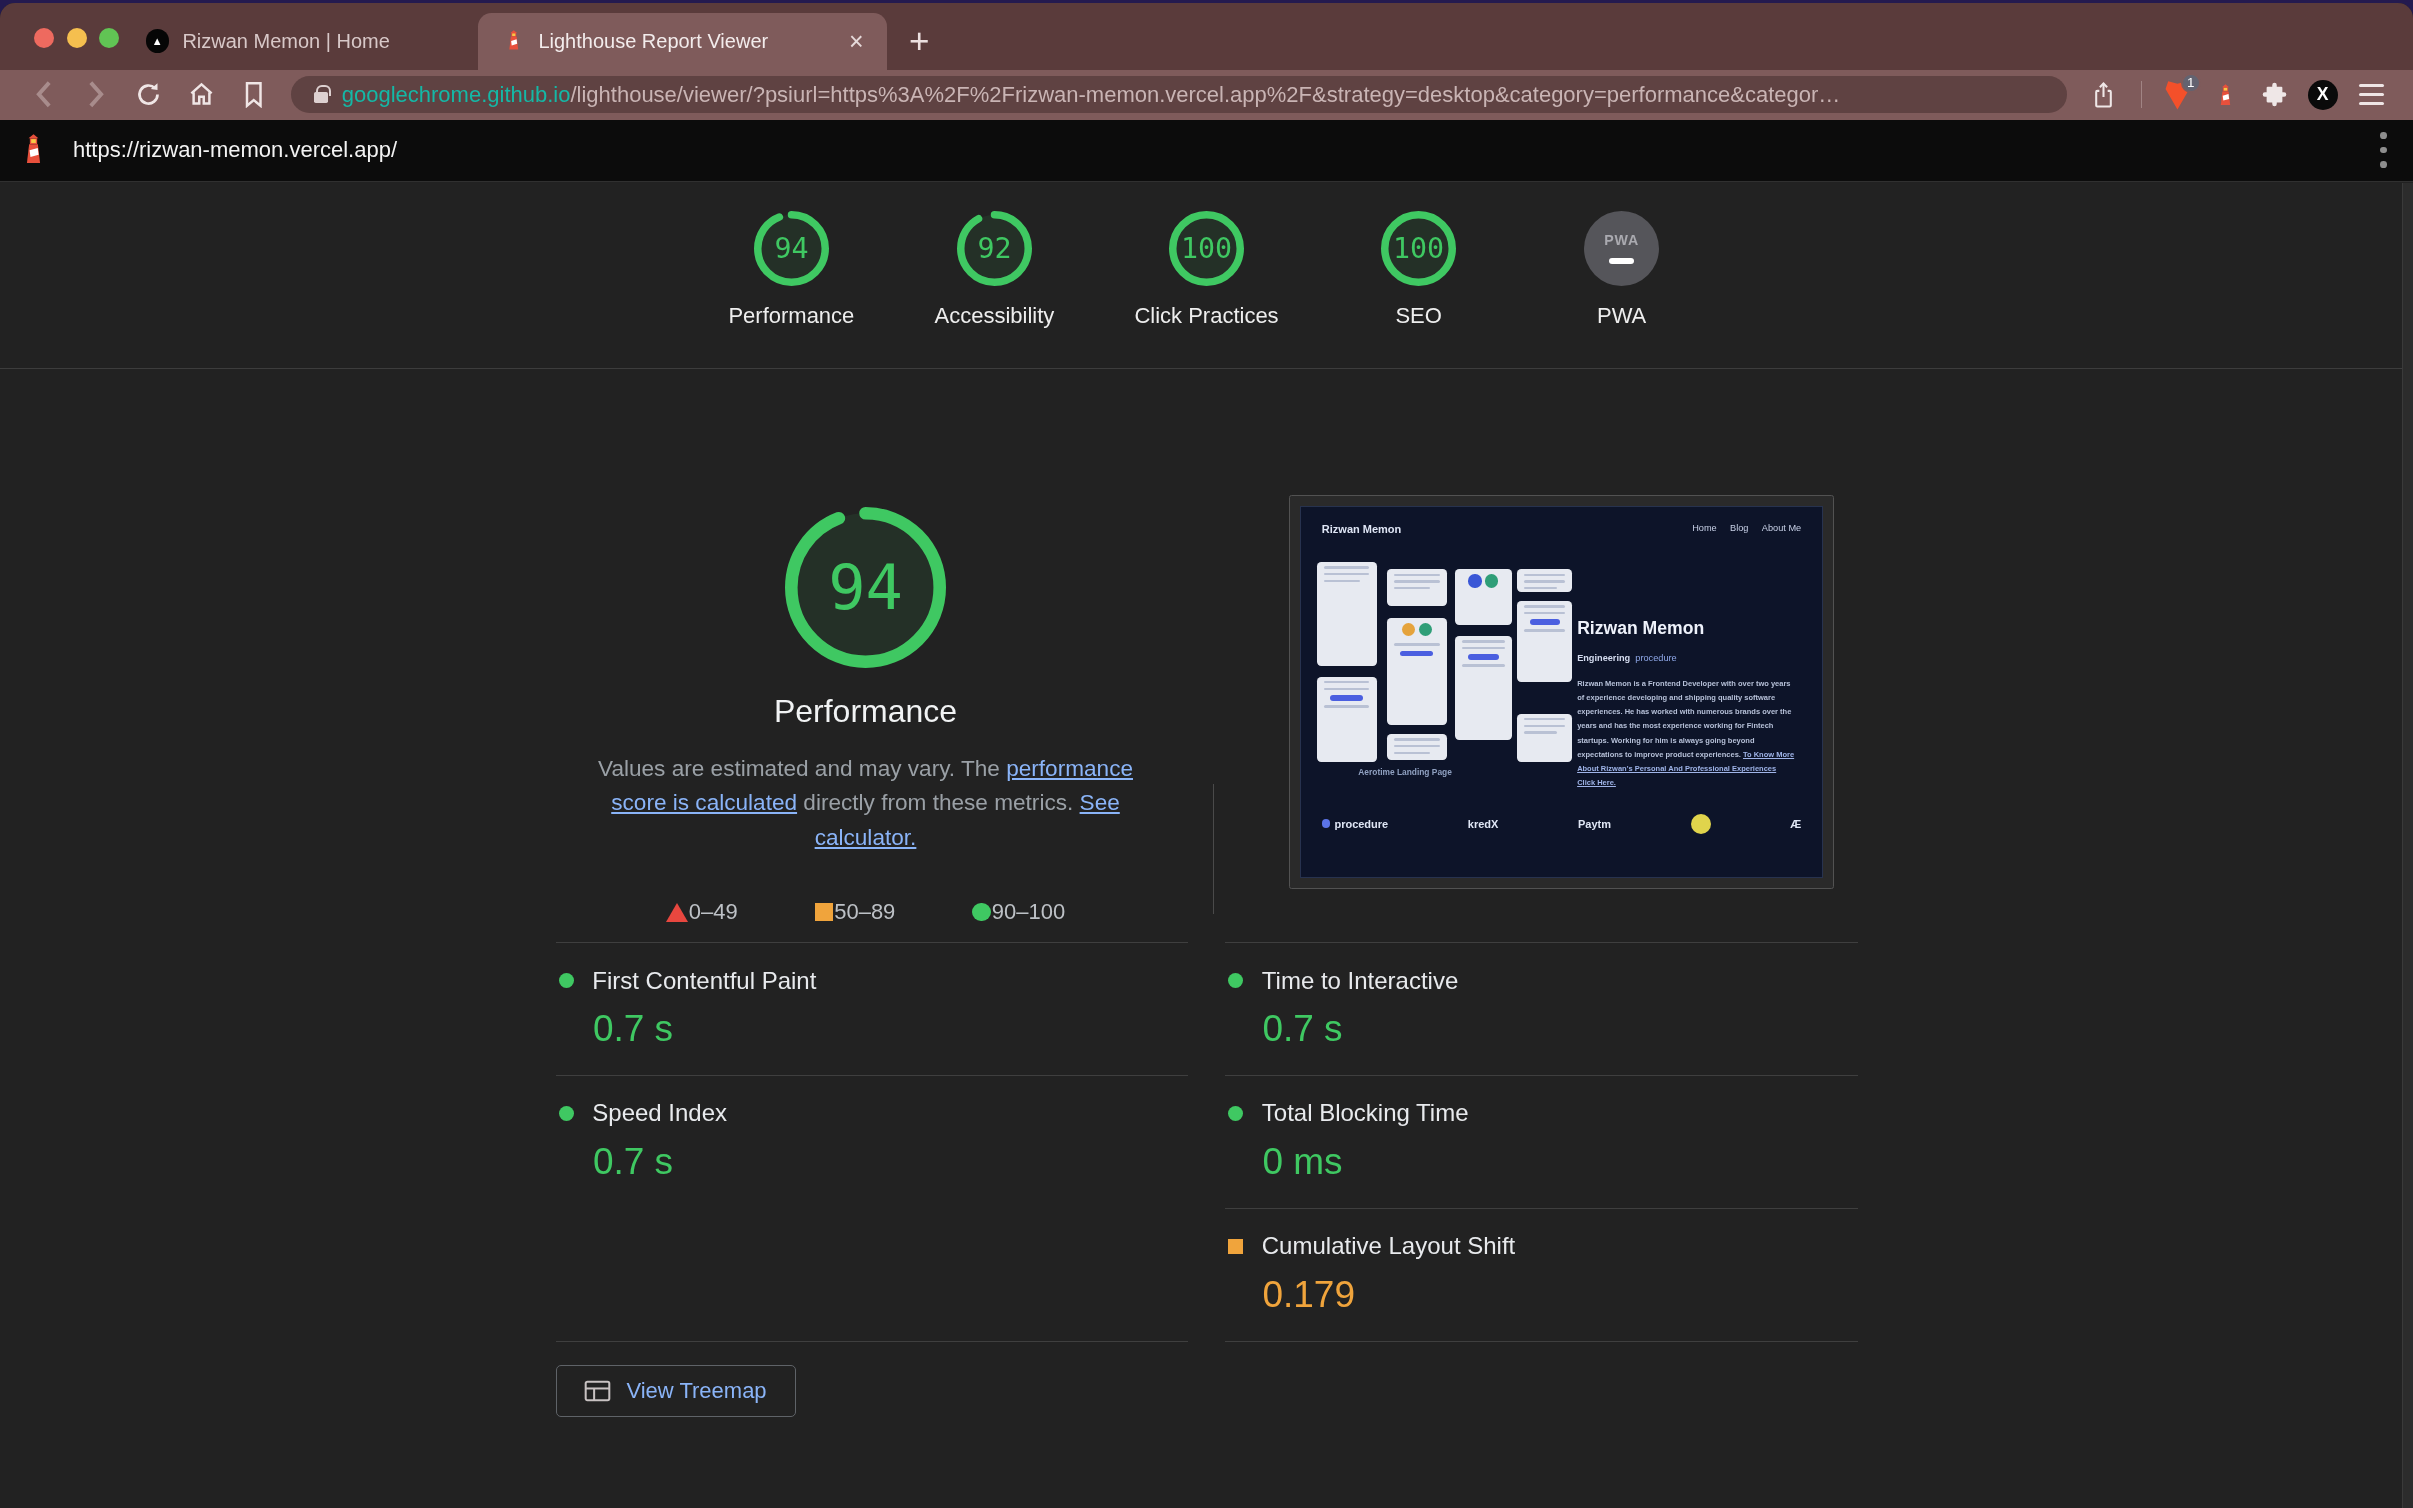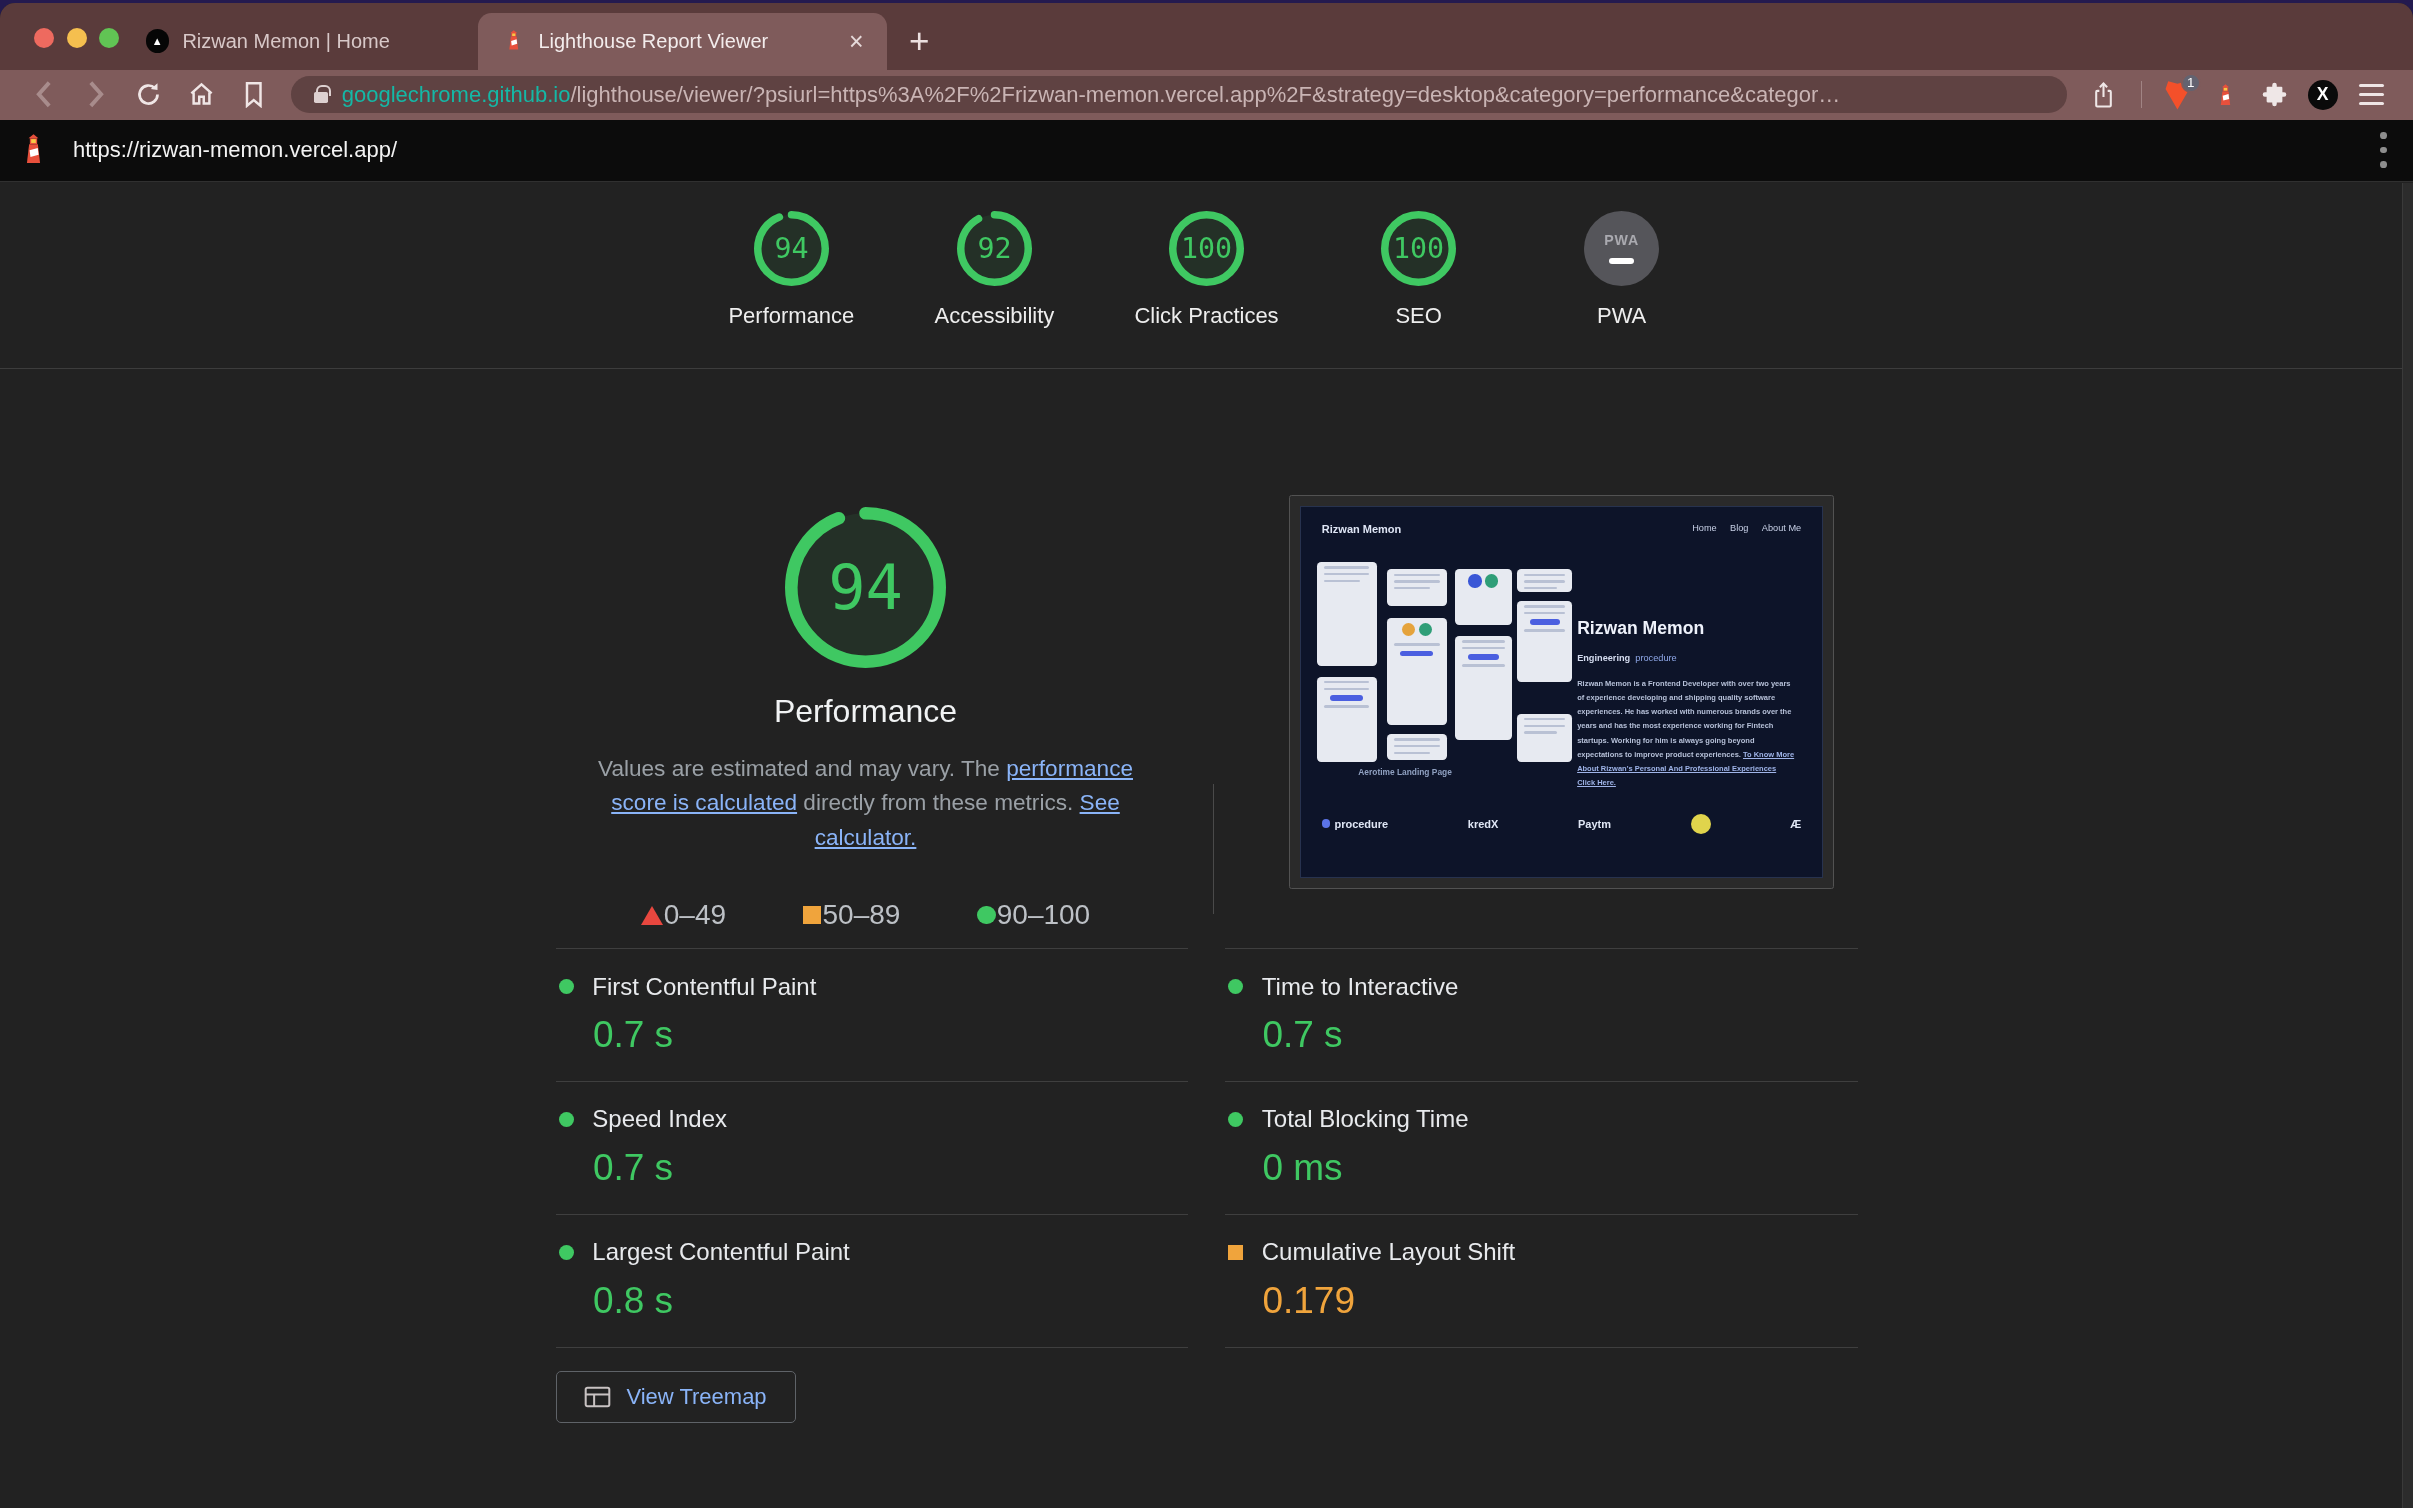--- a/index.html
+++ b/index.html
@@ -67,21 +67,21 @@
   .pwa-txt { font-size:14.2px; font-weight:700; letter-spacing:0.8px; color:#aaaab0; }
   .pwa-dash { width:25px; height:5.9px; border-radius:3.4px; background:#ffffff; }
 
   .main { width:1302px; margin:0 auto; padding-top:126px; position:relative; }
   .hero { display:flex; position:relative; }
   .hero-left { width:620px; text-align:center; margin-top:12.6px; }
   .hero-title { margin-top:22px; font-size:32px; font-weight:500; color:#f1f3f4; }
   .hero-desc { margin:22px auto 0; width:570px; font-size:22.6px; line-height:1.52; color:#9aa0a6; }
   .hero-desc a { color:#8ab4f8; }
   .legend { margin-top:44px; display:flex; justify-content:center; gap:77px; align-items:center; }
-  .legend-item { display:flex; align-items:center; gap:1px; font-size:28px; color:#bdc1c6; }
+  .legend-item { display:flex; align-items:center; gap:1px; font-size:22px; color:#bdc1c6; }
   .shape-triangle { width:0; height:0; border-left:11px solid transparent; border-right:11px solid transparent;
                     border-bottom:19px solid #e8473f; }
   .shape-square { width:18.4px; height:18.4px; background:#f0a43c; }
   .shape-circle { width:18.4px; height:18.4px; border-radius:50%; background:#3fc862; }
   .vdivider { position:absolute; left:657px; top:289px; width:1.7px; height:130px; background:#4a4a4a; }
 
   .thumb-outer { margin-left:auto; margin-right:23.5px; width:545px; height:394px; border:1.7px solid #525252;
                  background:#2a2a2a; padding:10px; border-radius:2.5px; }
   .thumb-inner { position:relative; width:100%; height:100%; background:#0d1429; overflow:hidden;
                  border:0.8px solid #27324e; }
@@ -395,27 +395,20 @@
               </div>
       <div class="metric-value v-pass">0.7 s</div>
             </div>
             <div class="metric-item">
               <div class="metric-top">
                 <span class="m-dot"></span>
       <span class="metric-name">Speed Index</span>
               </div>
       <div class="metric-value v-pass">0.7 s</div>
             </div>
-            <div class="metric-item">
-              <div class="metric-top">
-                <span class="m-dot"></span>
-      <span class="metric-name">Largest Contentful Paint</span>
-              </div>
-      <div class="metric-value v-pass">0.8 s</div>
-            </div>
           </div>
         <div class="mcol" id="mcol-right">
             <div class="metric-item">
               <div class="metric-top">
                 <span class="m-dot"></span>
       <span class="metric-name">Time to Interactive</span>
               </div>
       <div class="metric-value v-pass">0.7 s</div>
             </div>
             <div class="metric-item">

